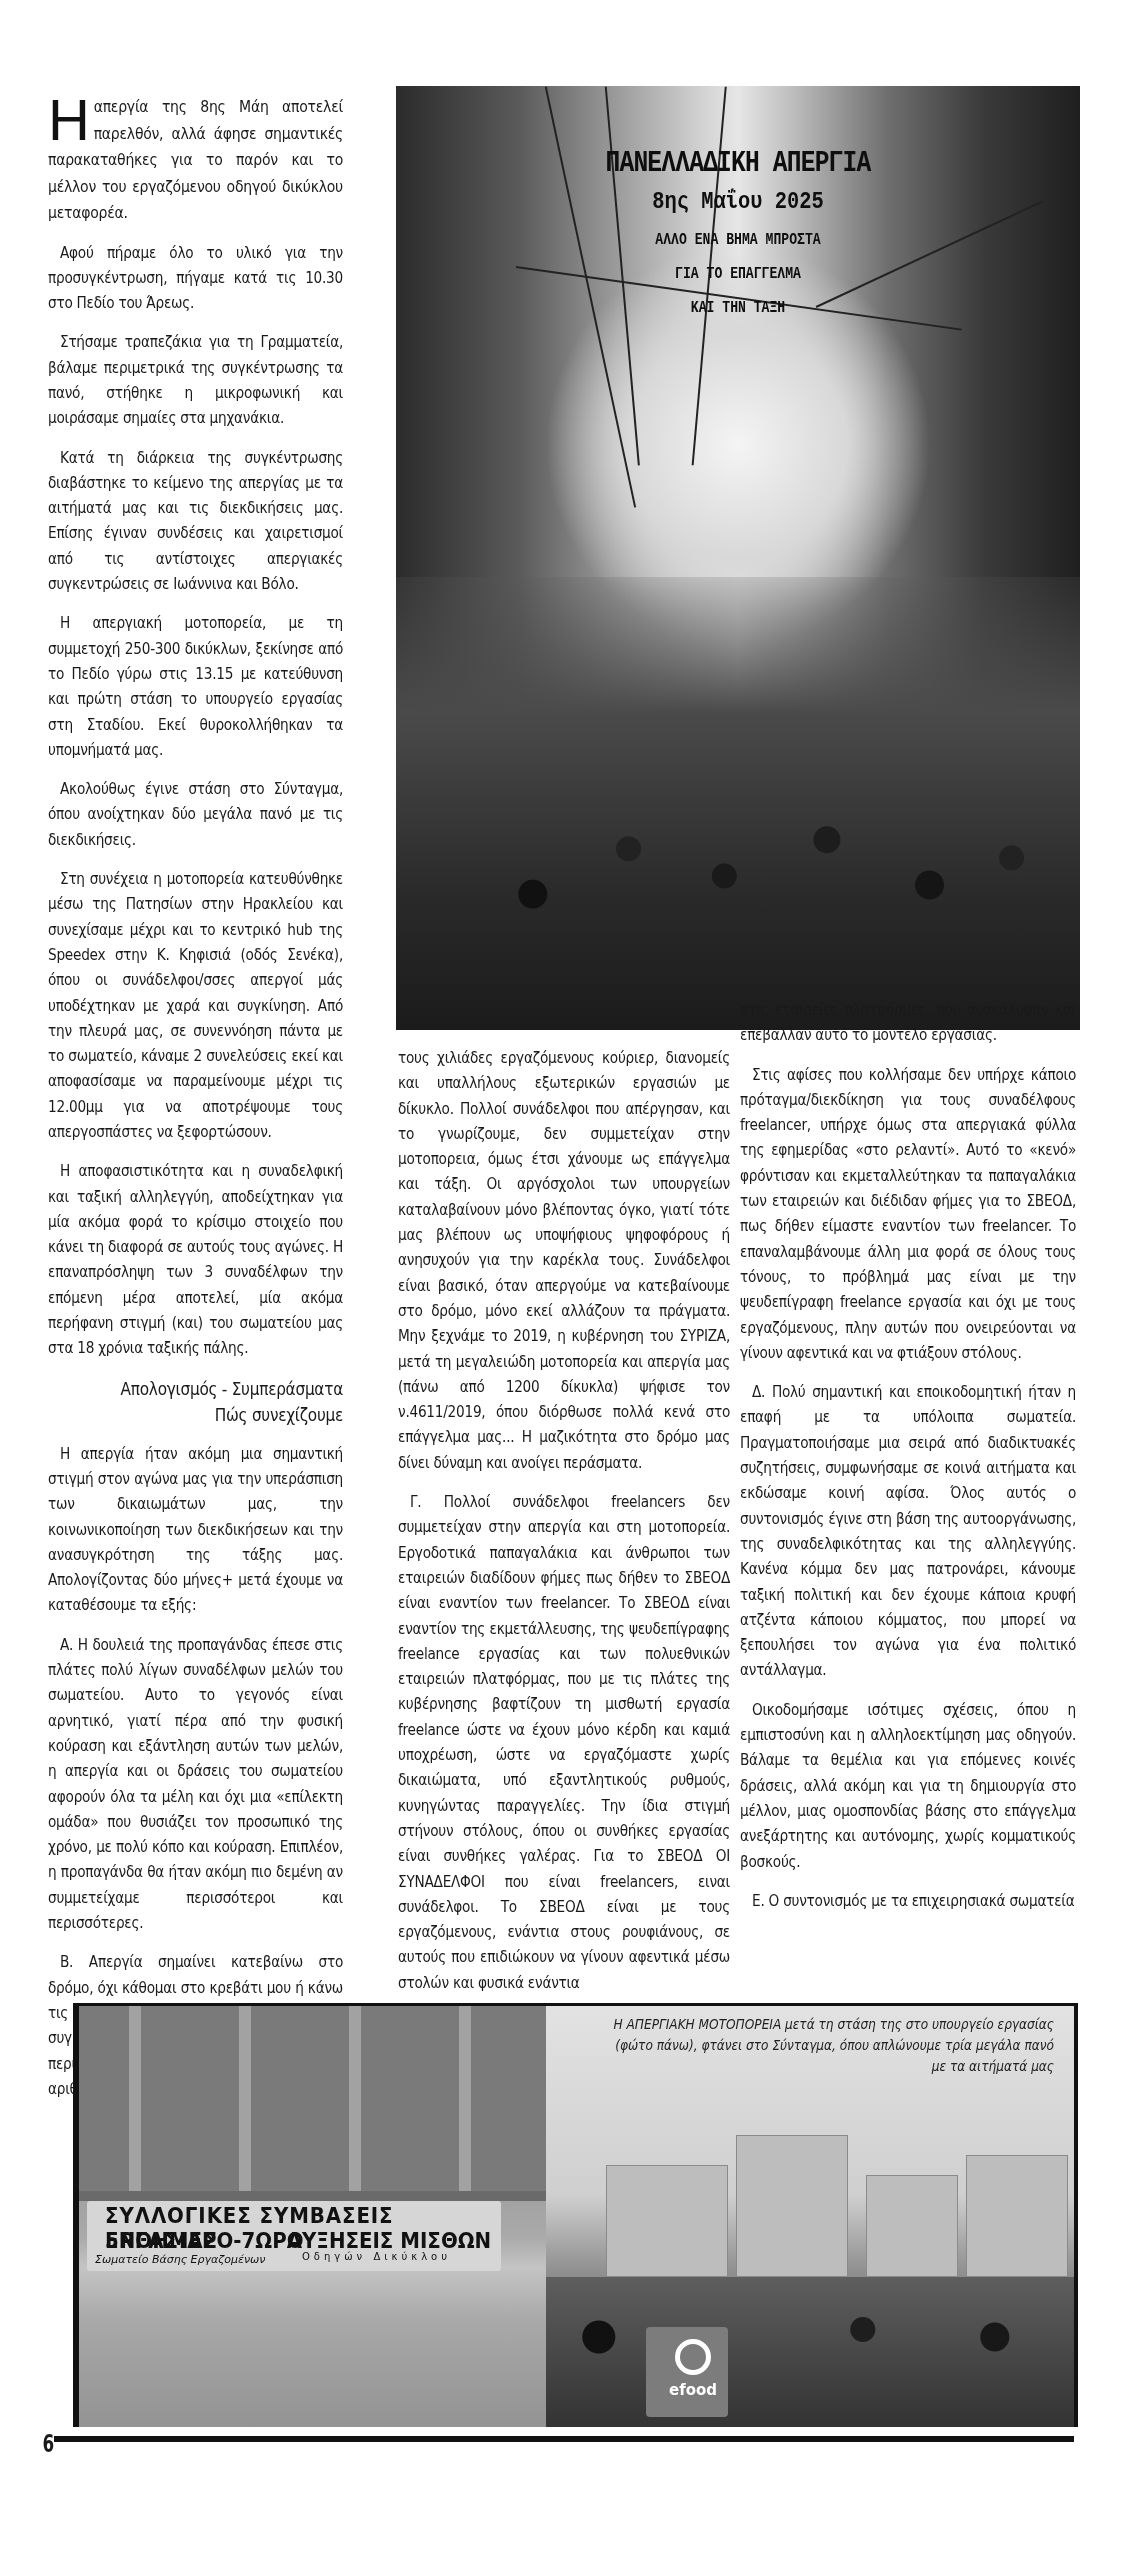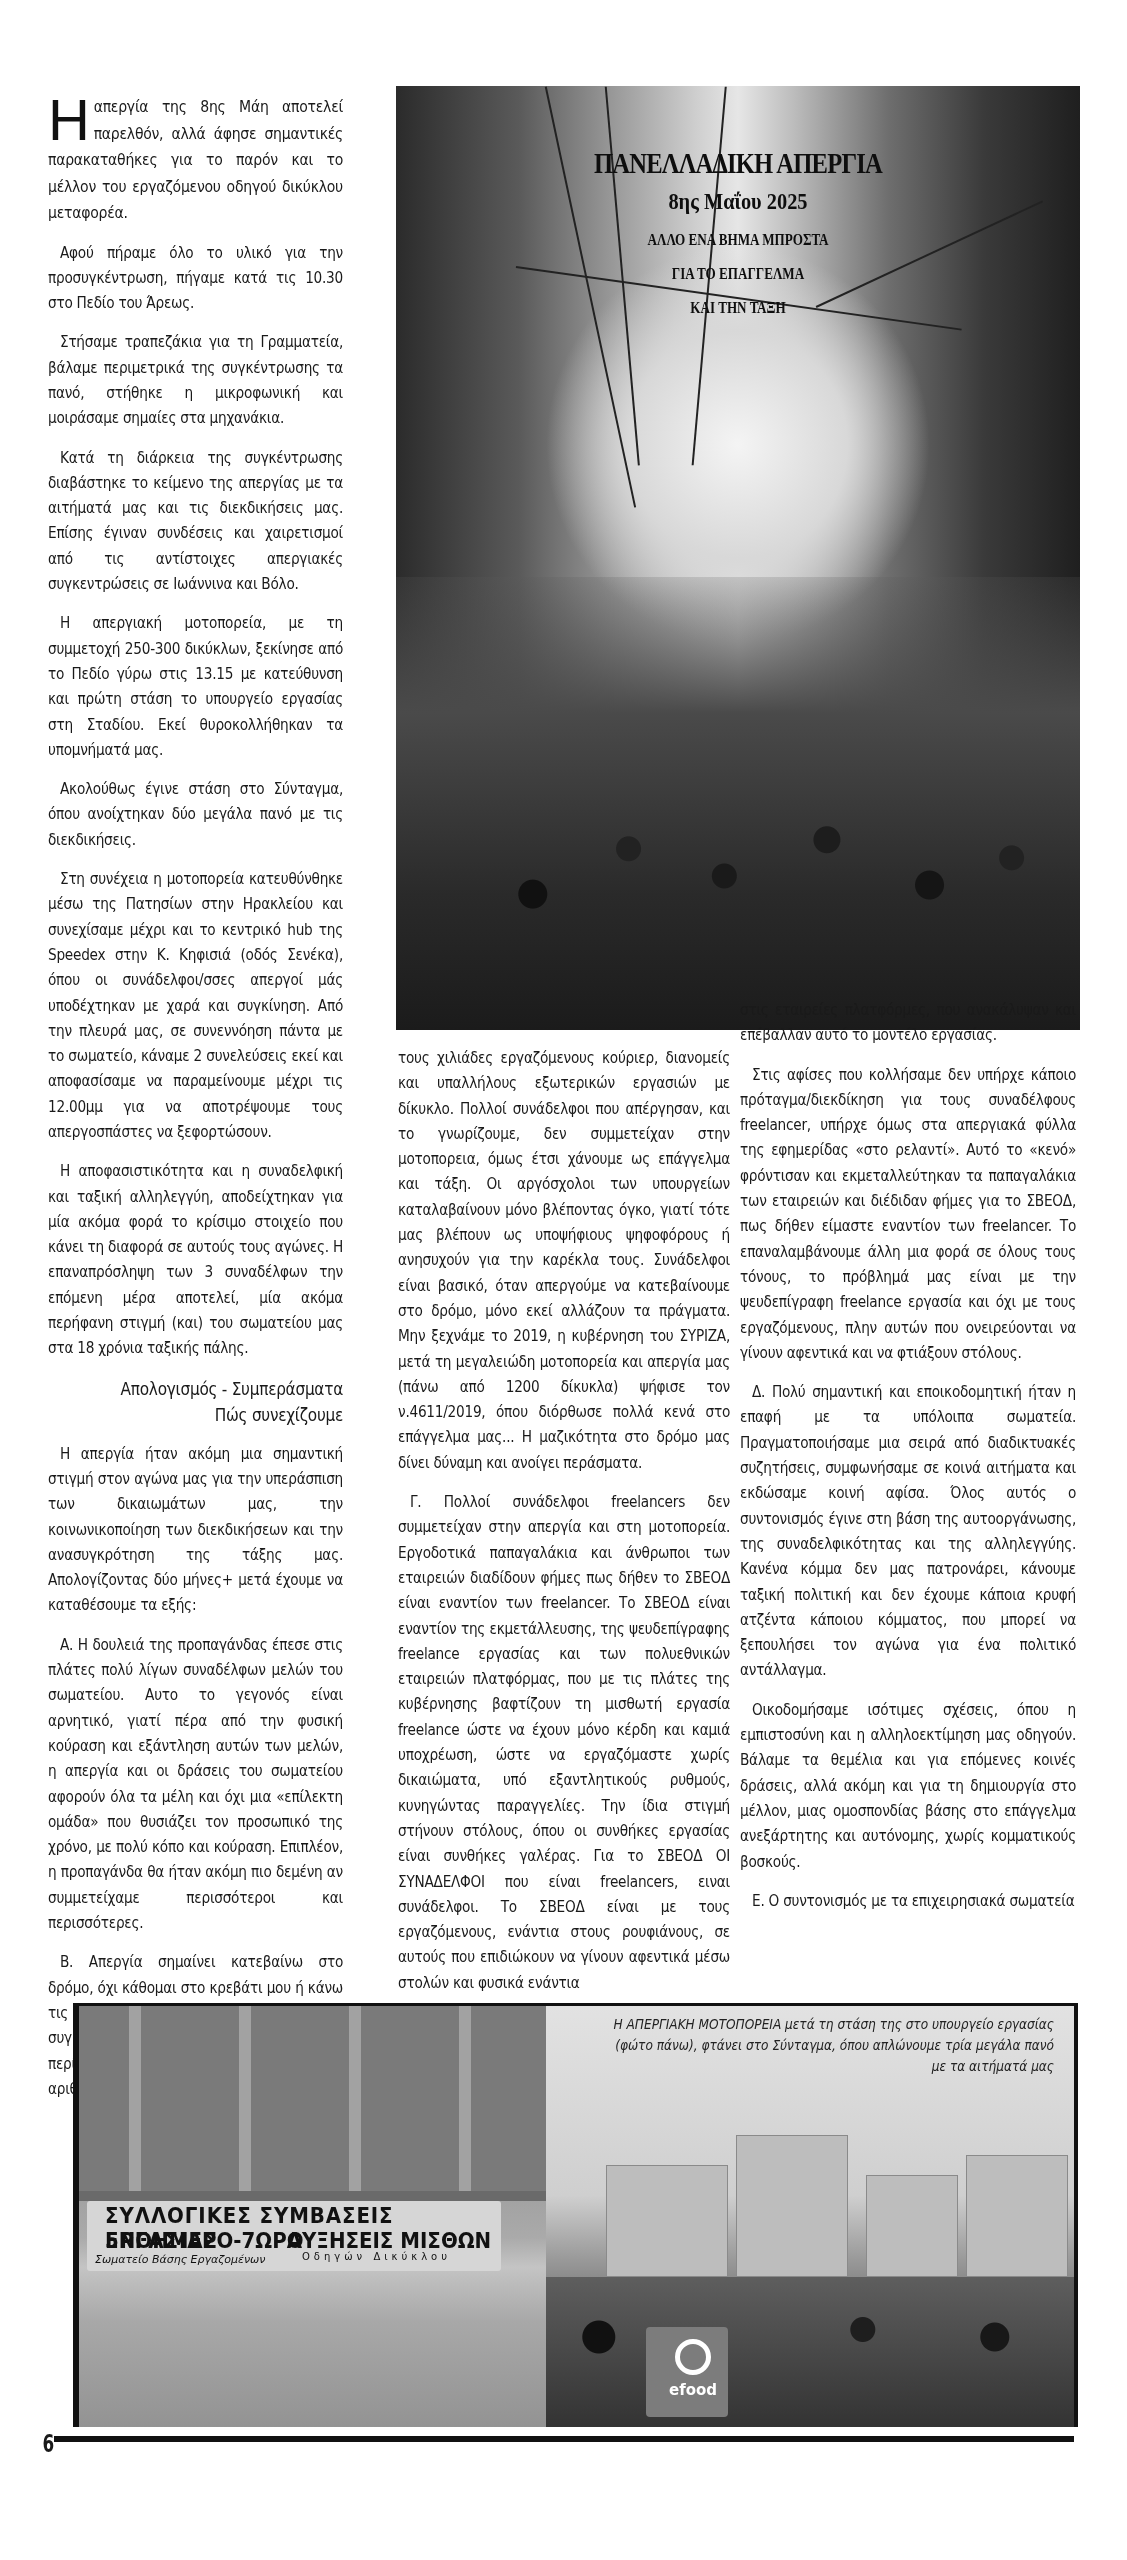--- a/index.html
+++ b/index.html
@@ -26,21 +26,21 @@
       background:
         radial-gradient(circle at 20% 70%, #111 0 14px, transparent 15px),
         radial-gradient(circle at 34% 60%, #222 0 12px, transparent 13px),
         radial-gradient(circle at 48% 66%, #1a1a1a 0 12px, transparent 13px),
         radial-gradient(circle at 63% 58%, #1d1d1d 0 13px, transparent 14px),
         radial-gradient(circle at 78% 68%, #151515 0 14px, transparent 15px),
         radial-gradient(circle at 90% 62%, #222 0 12px, transparent 13px),
         linear-gradient(180deg, rgba(90,90,90,0.2) 0%, #4a4a4a 30%, #2a2a2a 70%, #1b1b1b 100%); }
   #photo-top .wire { position: absolute; height: 1.5px; background: #222; transform-origin: left center; }
   .poster-title { position: absolute; left: 0; right: 0; top: 60px; text-align: center; color: #0e0e0e;
-      font-family: Liberation Serif, serif; font-weight: bold; font-stretch: condensed; }
+      font-family: Liberation Mono, monospace; font-weight: bold; font-stretch: condensed; }
   .poster-title .t1 { font-size: 30px; letter-spacing: -1px; transform: scaleX(0.82); display: block; }
   .poster-title .t2 { font-size: 24px; margin-top: 8px; display: block; transform: scaleX(0.85); }
   .poster-title .t3 { font-size: 16px; margin-top: 16px; display: block; transform: scaleX(0.82); }
 
   #photo-bl { left: 36px; top: 2003px; width: 492px; height: 421px; border-left: 6px solid #111; border-top: 3px solid #111;
       background: linear-gradient(180deg, #8c8c8c 0%, #9b9b9b 38%, #aaaaaa 55%, #c4c4c4 62%, #a8a8a8 75%, #939393 100%); margin-left: 37px; }
   #photo-bl .building { position: absolute; left: 0; right: 0; top: 0; height: 185px;
       background: repeating-linear-gradient(90deg, #7a7a7a 0 50px, #a2a2a2 50px 62px, #7a7a7a 62px 110px);
       border-bottom: 10px solid #6a6a6a; }
   #photo-bl .banner { position: absolute; left: 8px; right: 70px; top: 195px; height: 70px; background: #d6d6d6; border-radius: 3px;

